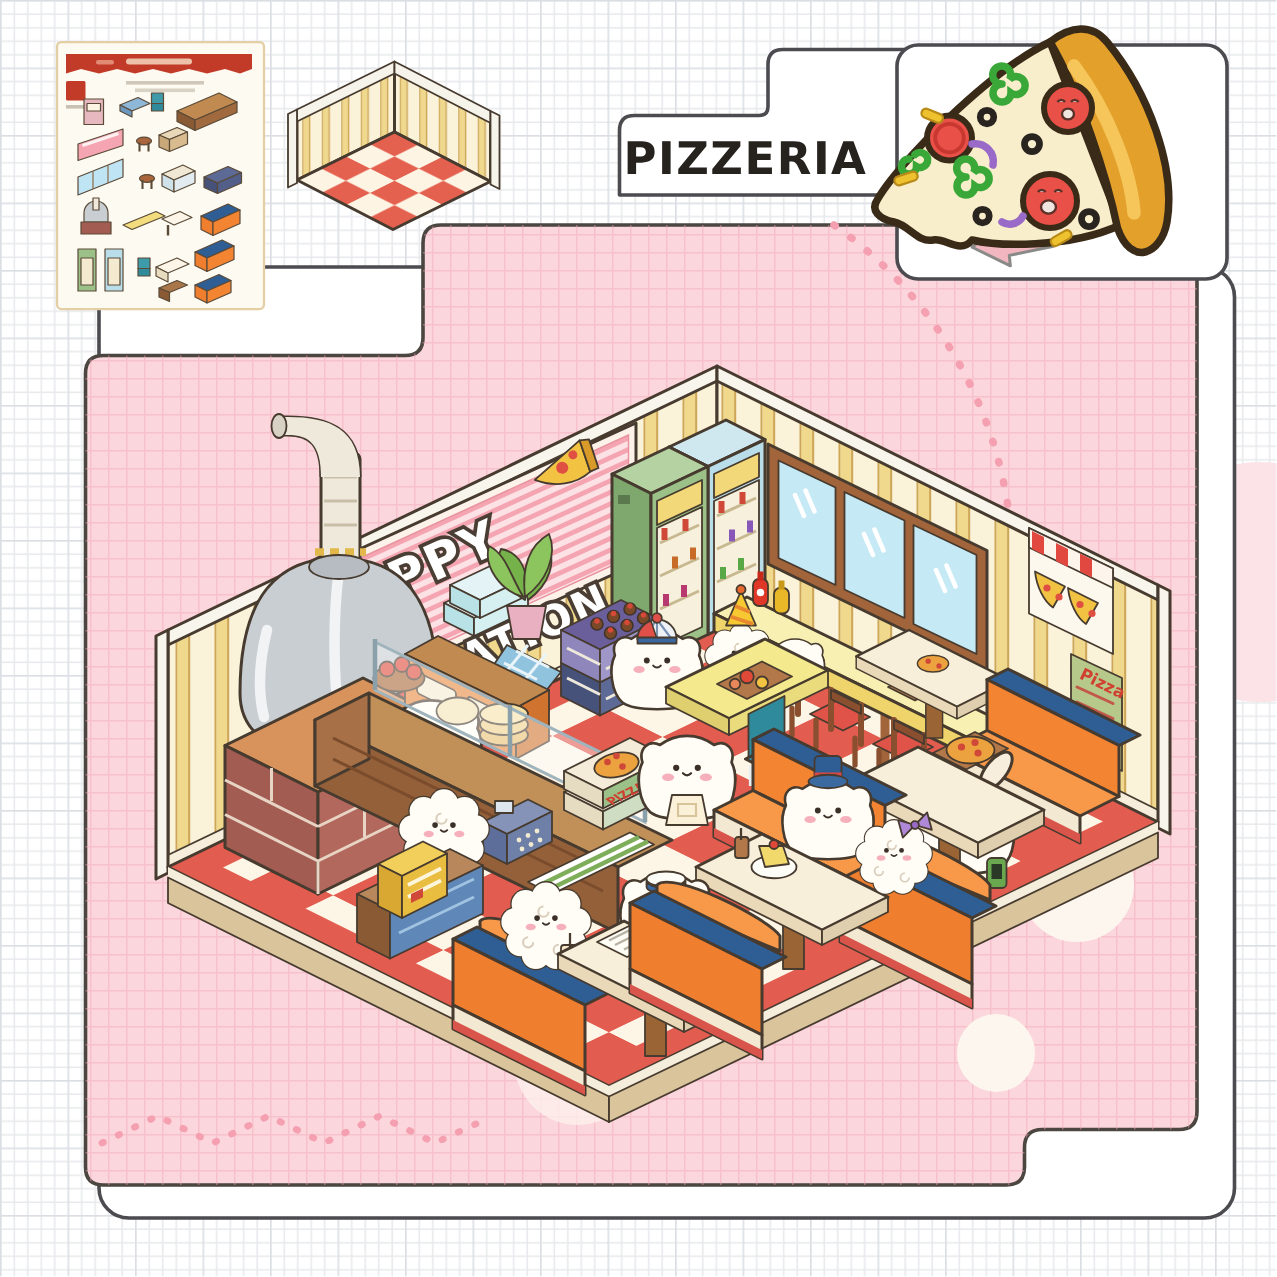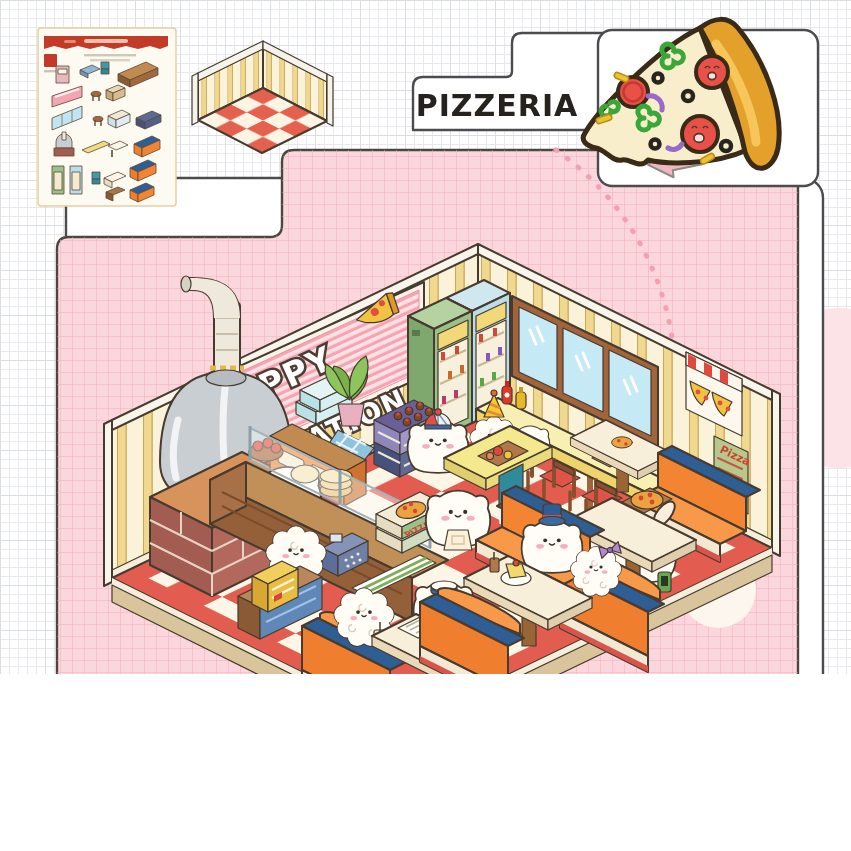--- a/index.html
+++ b/index.html
@@ -1,16 +1,16 @@
 <!DOCTYPE html>
 <html><head>
 <meta charset="utf-8">
 <style>
   html,body{margin:0;padding:0;background:#ffffff;}
-  .canvas{position:relative;width:851px;height:674px;font-family:"DejaVu Sans",sans-serif;overflow:hidden;text-align:right;}
+  .canvas{position:relative;width:851px;height:851px;font-family:"DejaVu Sans",sans-serif;overflow:hidden;text-align:right;}
   svg{display:block;}
   text{font-family:"DejaVu Sans",sans-serif;}
   .ol{stroke:#473b2f;stroke-width:2;stroke-linejoin:round;stroke-linecap:round;}
   .ol1{stroke:#473b2f;stroke-width:1.2;stroke-linejoin:round;stroke-linecap:round;}
   .ol2{stroke:#3a2a18;stroke-width:5;stroke-linejoin:round;stroke-linecap:round;}
   .bubble{font-weight:bold;fill:#ffffff;stroke:#4a3e34;stroke-width:5;paint-order:stroke;letter-spacing:2px;}
 </style>
 </head>
 <body>
 

